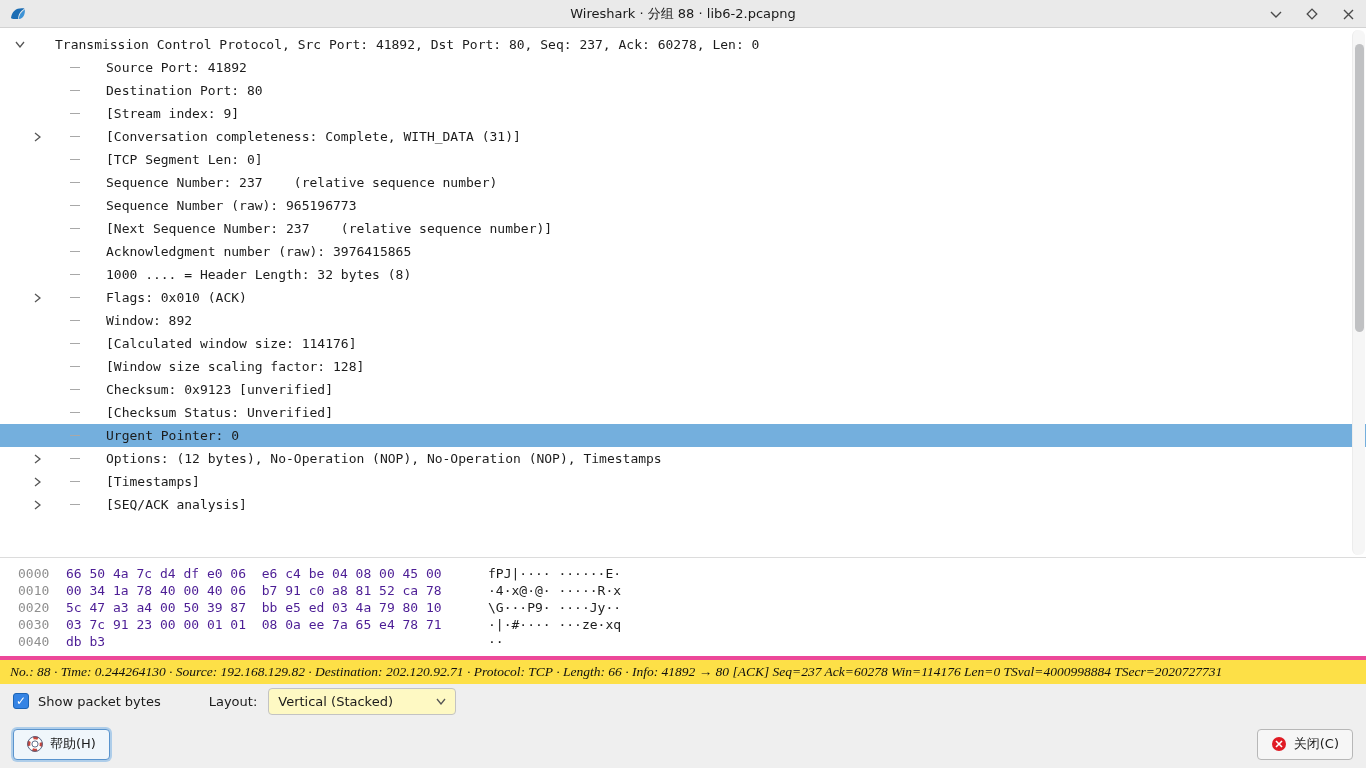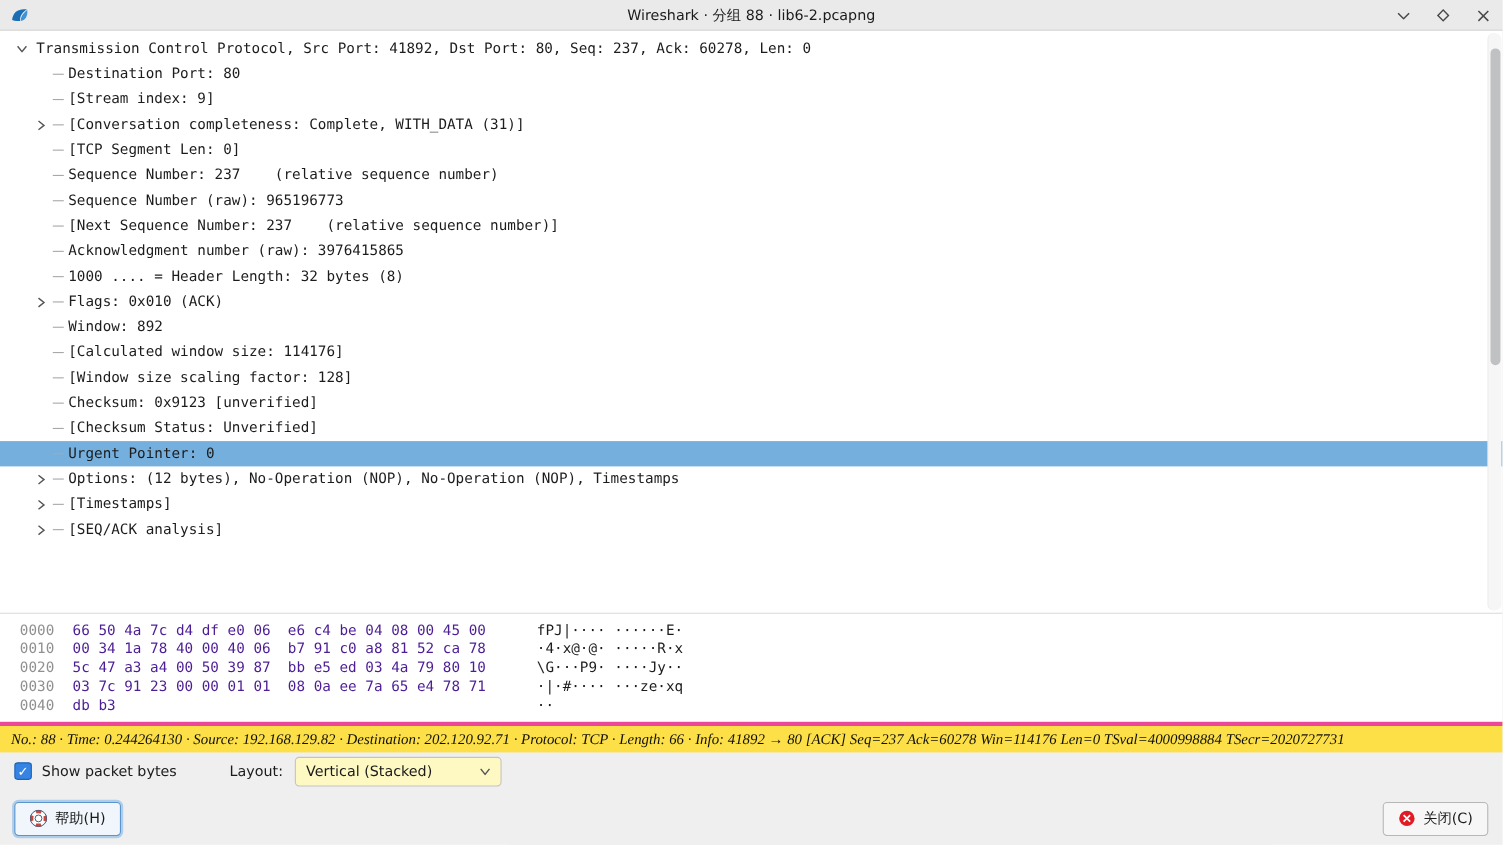--- a/index.html
+++ b/index.html
@@ -14,21 +14,21 @@
   .win-btn { width:16px; height:16px; display:flex; align-items:center; justify-content:center; color:#4a4a4a; cursor:default; }
   .win-btn svg { display:block; }
 
   
   .main { background:#ffffff; height:628px; display:flex; flex-direction:column; position:relative; }
 
   .tree { flex:1; padding-top:5px; position:relative; overflow:hidden; }
   .tree-row, .tree-root-row {
     height:23px; display:flex; align-items:center;
     font-family:"DejaVu Sans Mono","Liberation Mono",monospace;
-    font-size:13px; color:#1c1c1c; white-space:pre; padding-right:20px;
+    font-size:13px; color:#1c1c1c; white-space:pre; padding-right:20px;gap:22px;
   }
   .tree-root-row { padding-left:12px; }
   .tree-root-row .root-chevron { width:16px; display:flex; align-items:center; justify-content:center; margin-right:5px; color:#555; }
   .tree-row { padding-left:34px; }
   .tree-row .chevron { width:14px; display:flex; align-items:center; justify-content:flex-start; color:#555; }
   .tree-row .dash { width:10px; height:0; border-top:1px solid #a8a8a8; margin-right:4px; }
   .tree-row.selected { background:#74afdd; }
 
   
   .scrollbar { position:absolute; top:2px; bottom:2px; right:1px; width:13px; background:#f6f6f6; border-left:1px solid #ececec; border-radius:6px; }
@@ -95,20 +95,29 @@
   <div class="tree">
     <div class="tree-root-row">
       <span class="root-chevron">
         <svg width="10" height="7" viewBox="0 0 10 7">
             <polyline points="1,1 5,6 9,1" fill="none" stroke="#555" stroke-width="1.3"></polyline>
           </svg>
       </span>
       <span class="label">Transmission Control Protocol, Src Port: 41892, Dst Port: 80, Seq: 237, Ack: 60278, Len: 0</span>
     </div>
     <div>
+  <div class="tree-row">
+    <span class="chevron" style="visibility: hidden;">
+      <svg width="7" height="10" viewBox="0 0 7 10">
+              <polyline points="1,1 6,5 1,9" fill="none" stroke="#555" stroke-width="1.3"></polyline>
+            </svg>
+    </span>
+    <span class="dash"></span>
+    <span class="label">Source Port: 41892</span>
+  </div>
 
   <div class="tree-row">
     <span class="chevron" style="visibility: hidden;">
       <svg width="7" height="10" viewBox="0 0 7 10">
               <polyline points="1,1 6,5 1,9" fill="none" stroke="#555" stroke-width="1.3"></polyline>
             </svg>
     </span>
     <span class="dash"></span>
     <span class="label">Destination Port: 80</span>
   </div>

